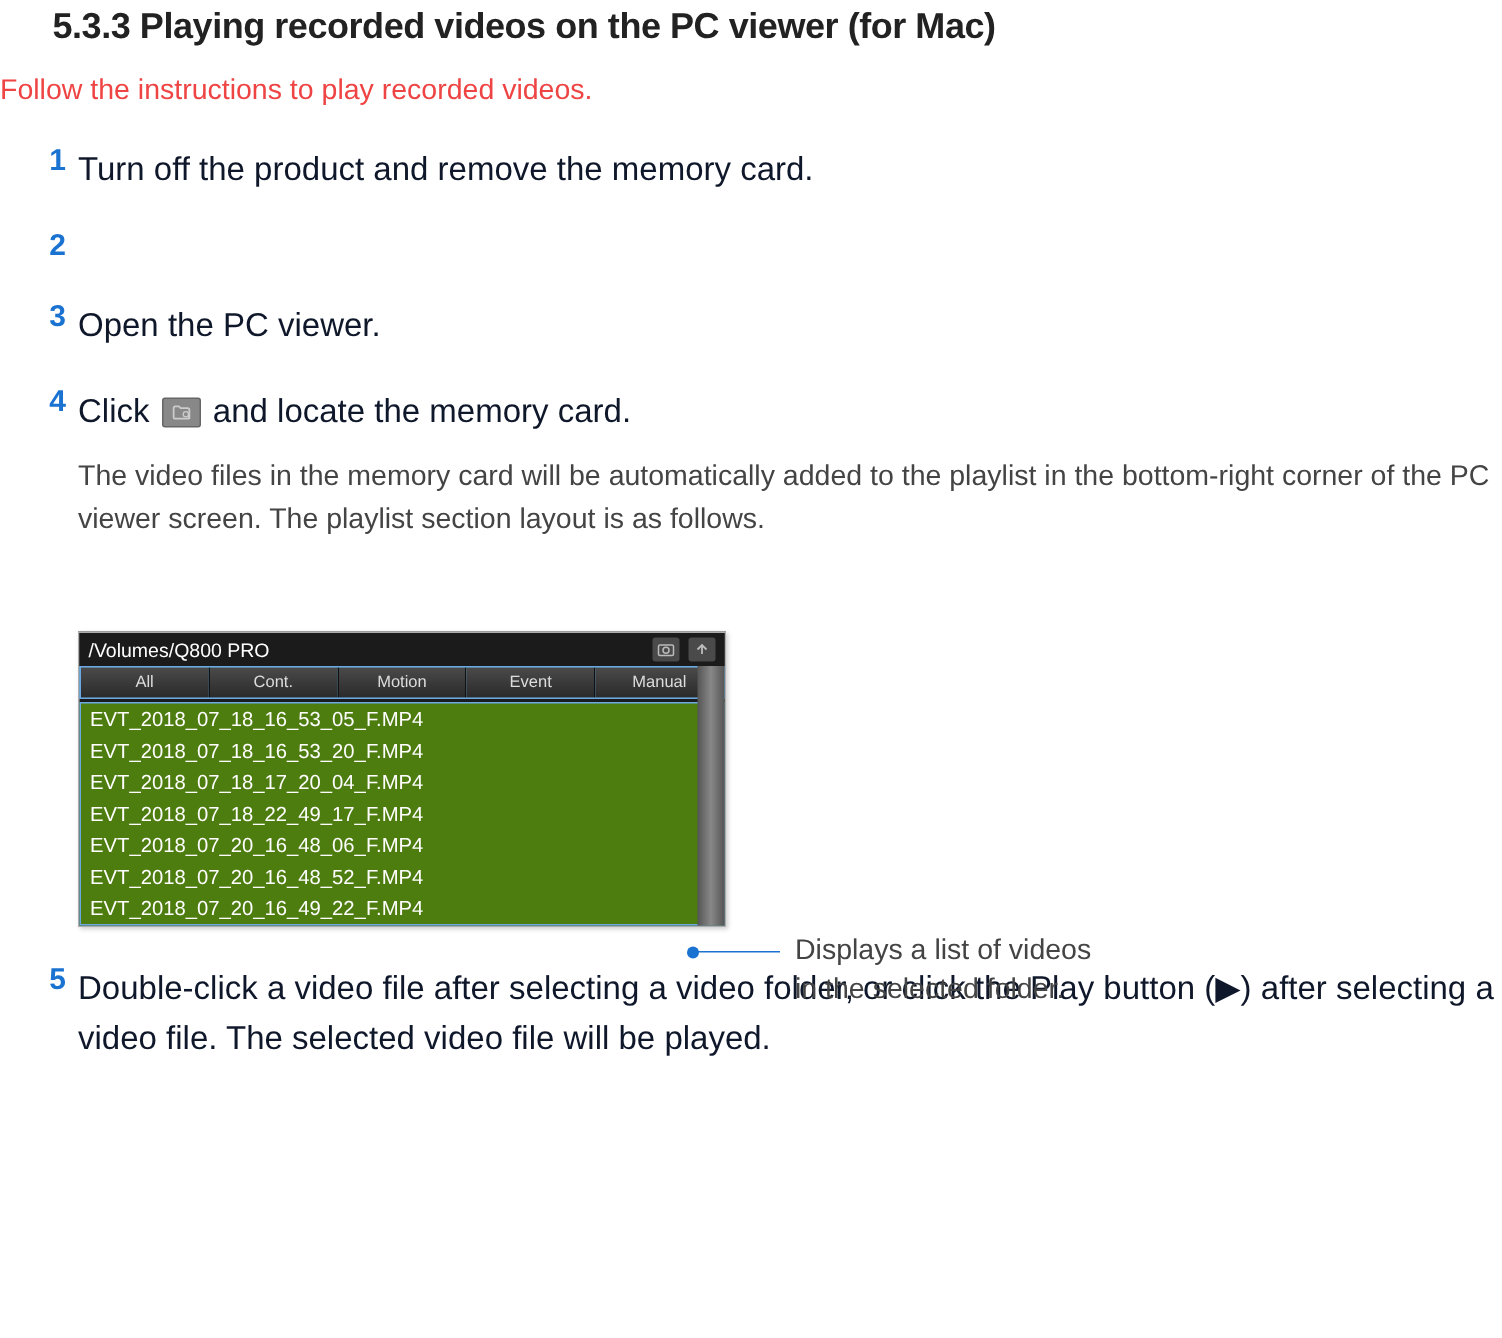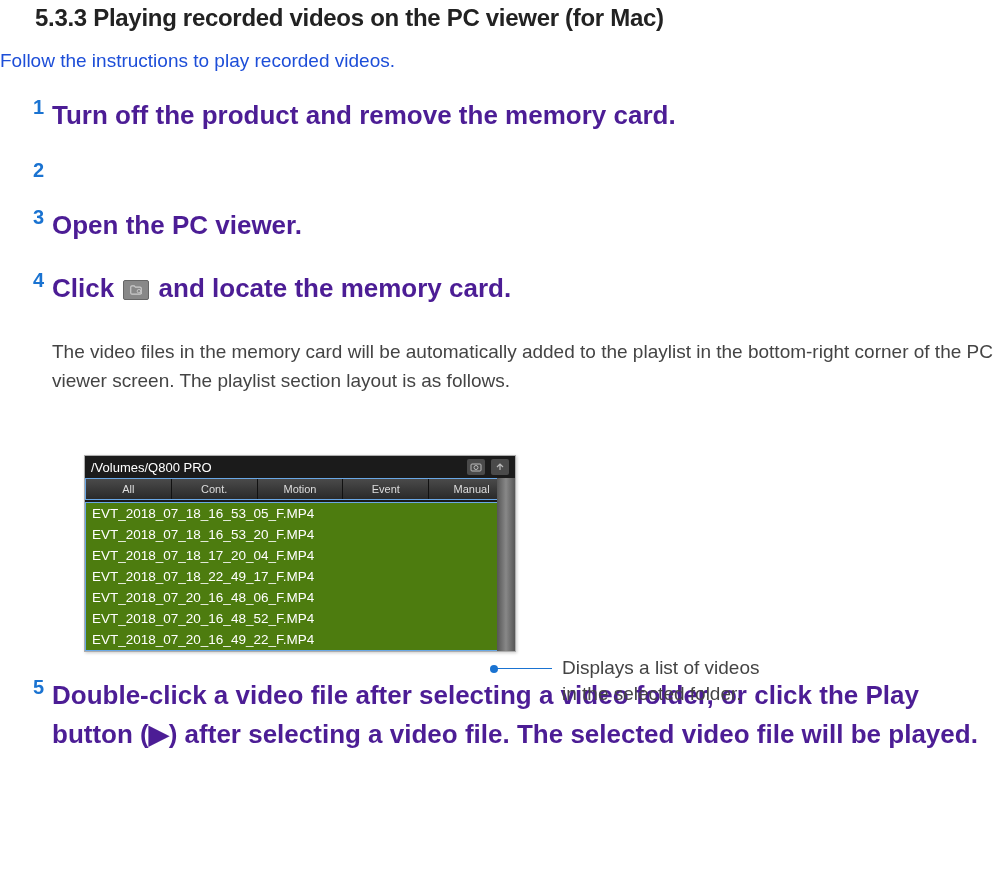--- a/index.html
+++ b/index.html
@@ -17,21 +17,21 @@
     .section-title {
       font-size: 24px;
       font-weight: bold;
       color: #222;
       margin-bottom: 18px;
       letter-spacing: -0.3px;
       margin-left: 35px;
     }
     .intro-text {
       font-size: 19px;
-      color: #1d4ed8;
+      color: #ef4444;
       margin-bottom: 24px;
       font-weight: 300;
     }
     .steps {
       padding-left: 20px;
     }
     .step {
       display: flex;
       margin-bottom: 24px;
       align-items: flex-start;
@@ -39,44 +39,44 @@
     .step-num {
       color: #1a73d1;
       font-size: 20px;
       font-weight: bold;
       width: 24px;
       flex-shrink: 0;
       text-align: right;
       margin-right: 8px;
     }
     .step-text {
-      font-size: 26px;
-      color: #4c1d95;
+      font-size: 22px;
+      color: #0f172a;
       line-height: 1.5;
-      font-weight: 700;
+      font-weight: 400;
     }
     .open-folder-icon {
       display: inline-flex;
       align-items: center;
       justify-content: center;
       width: 26px;
       height: 20px;
       background: #888;
       border: 1px solid #666;
       border-radius: 2px;
       vertical-align: middle;
       margin: 0 2px;
       position: relative;
     }
     .open-folder-icon svg {
       width: 14px;
       height: 14px;
     }
     .diagram-area {
-      margin: 10px 0 20px 64px;
+      margin: 10px 0 20px 32px;
       position: relative;
     }
     .callout-top {
       position: absolute;
       left: 160px;
       top: 0;
       font-size: 19px;
       color: #444;
       font-weight: 300;
     }
@@ -194,21 +194,21 @@
       width: 8px;
       height: 8px;
       border-radius: 50%;
       background: #1a73d1;
     }
     .step-4-block {
       margin-left: 32px;
       font-size: 19px;
       color: #444;
       line-height: 1.5;
-      margin-top: 30px;
+      margin-top: 14px;
       font-weight: 300;
     }
   </style>
 </head>
 <body>
 
 <h2 class="section-title">5.3.3   Playing recorded videos on the PC viewer (for Mac)</h2>
 <p class="intro-text">Follow the instructions to play recorded videos.</p>
 
 <div class="steps">

